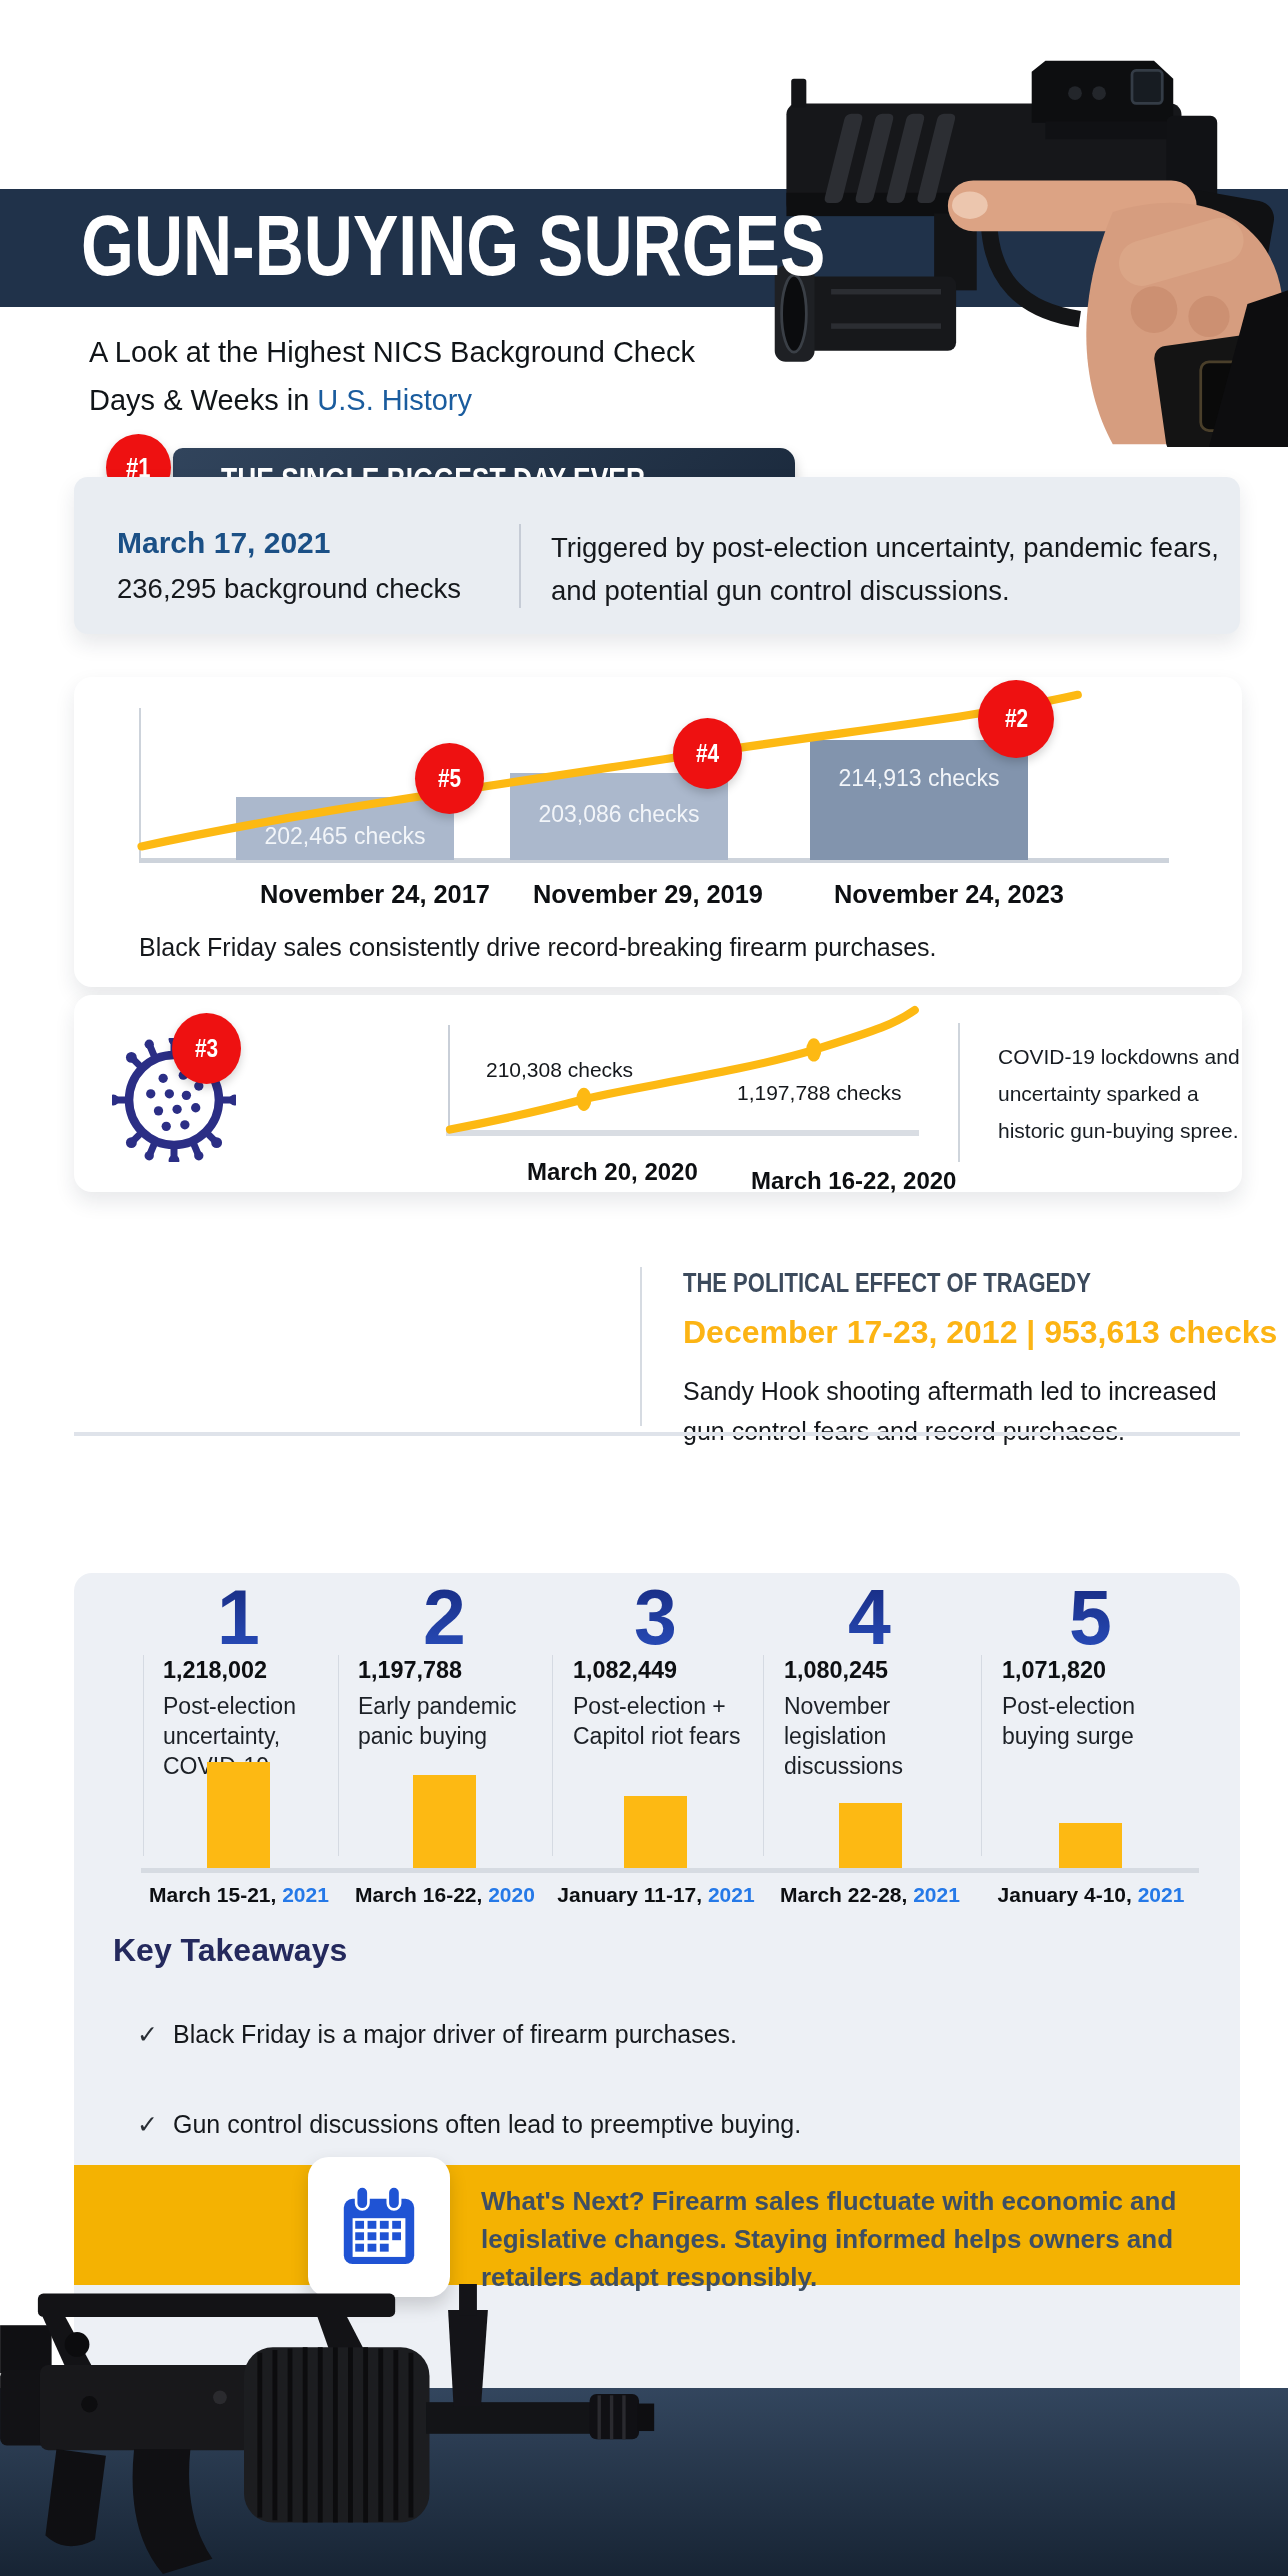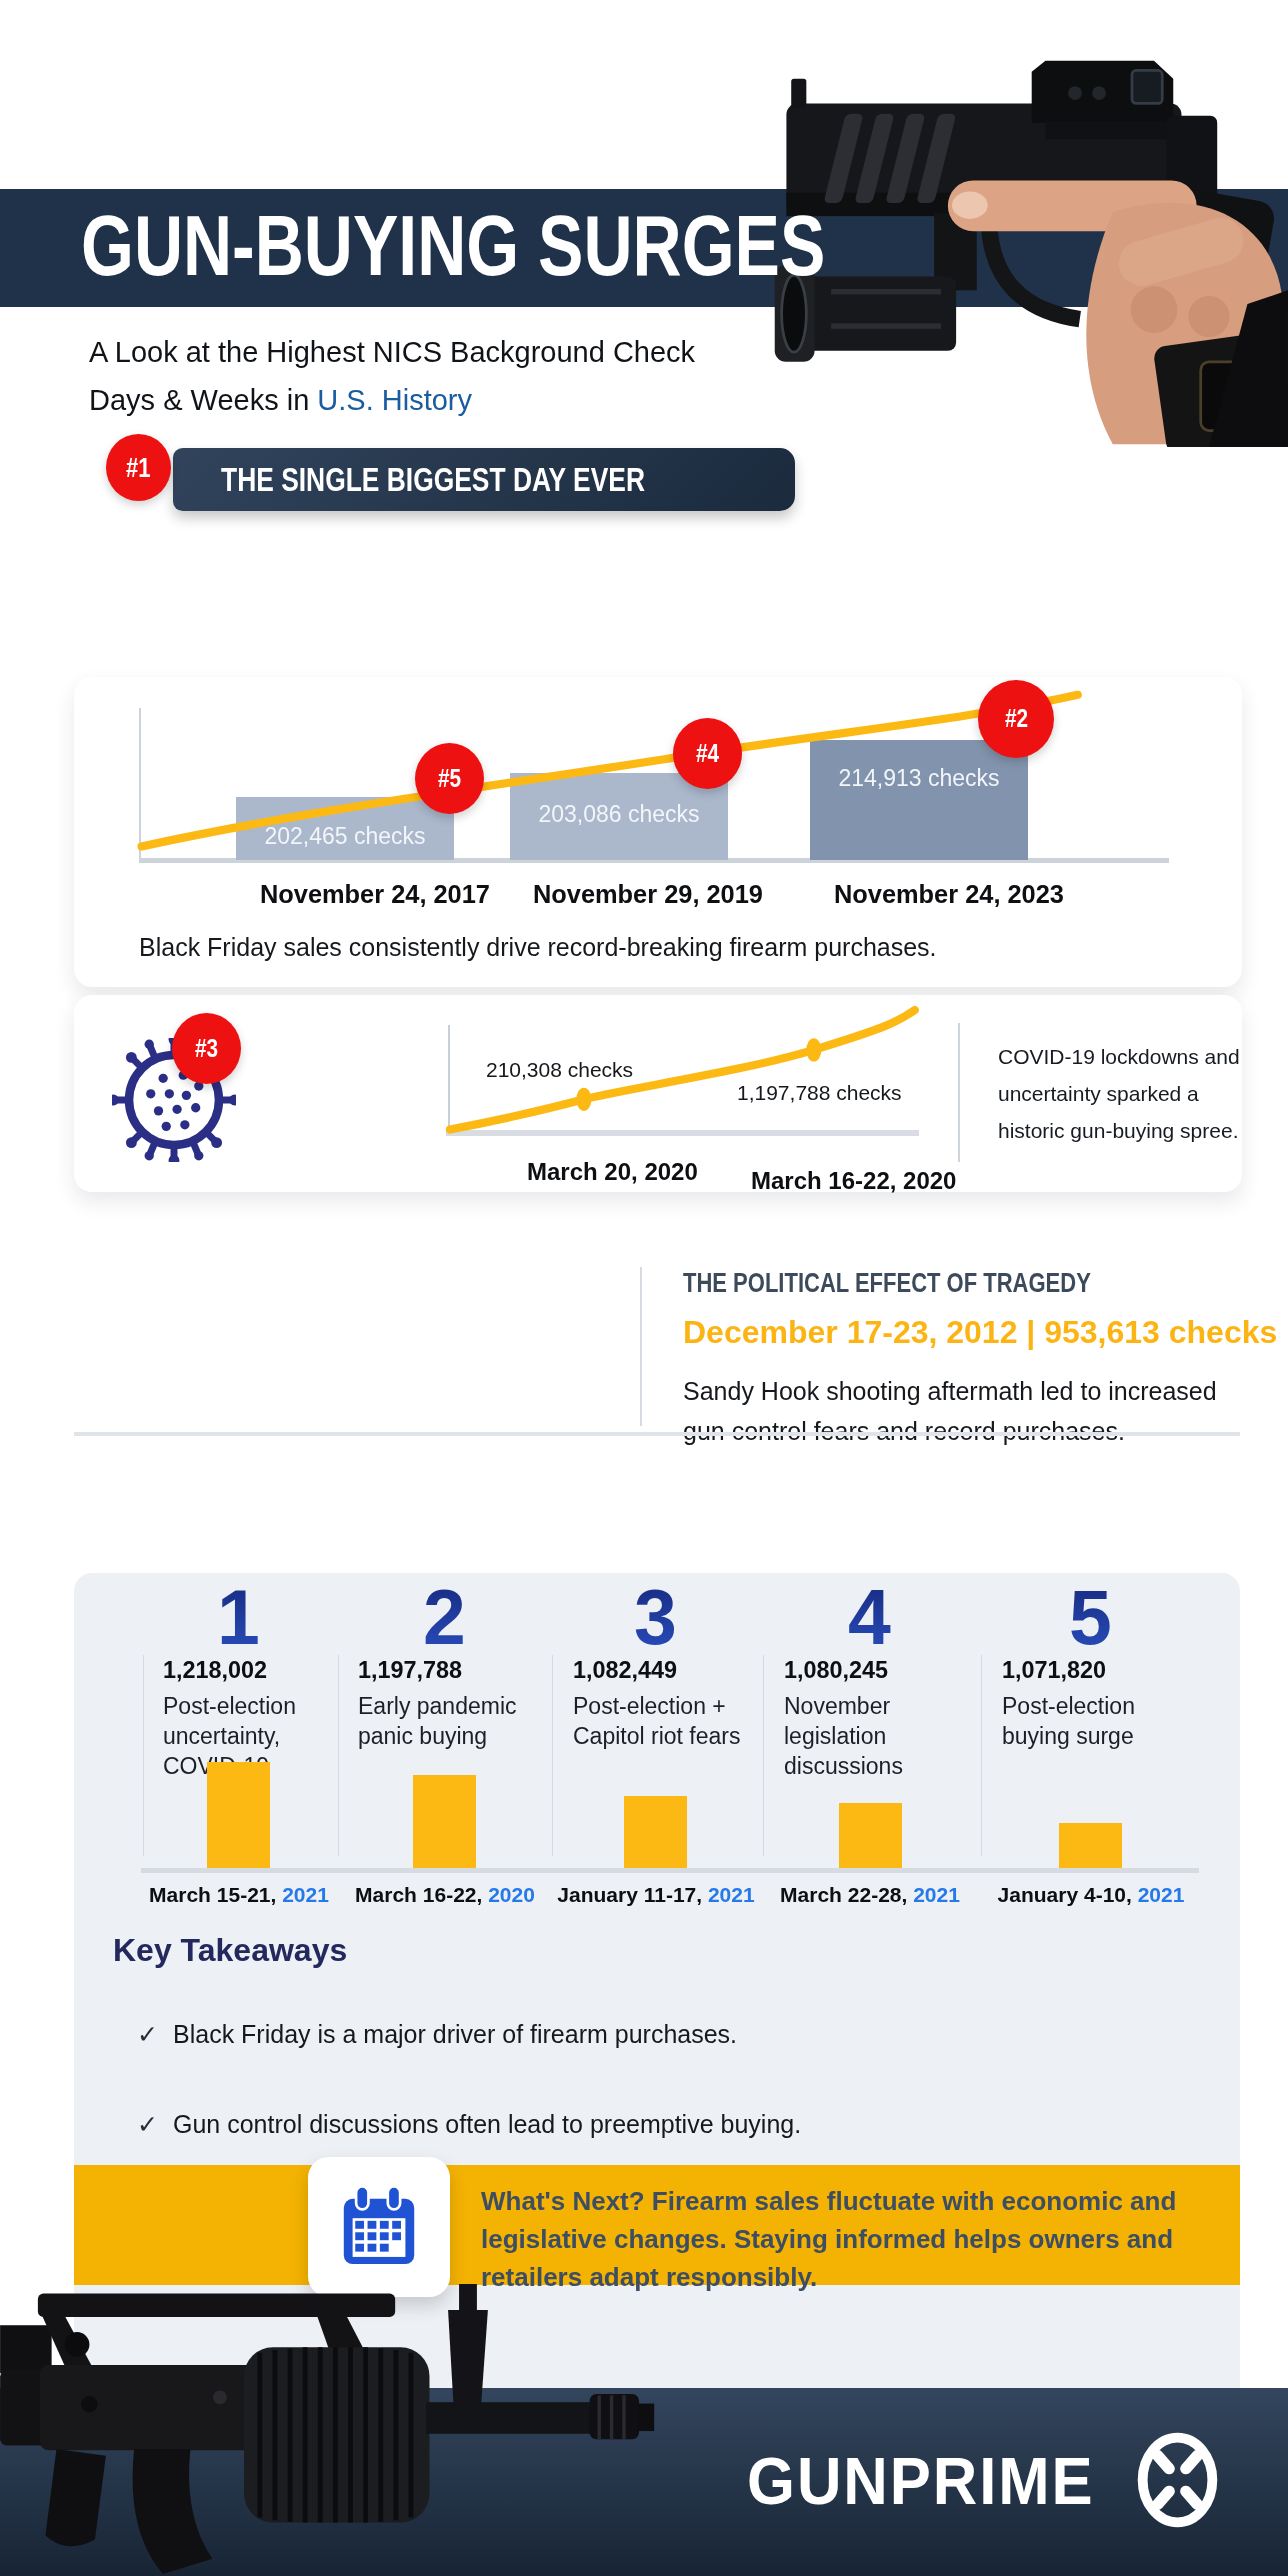--- a/index.html
+++ b/index.html
@@ -184,20 +184,26 @@
     <div>A Look at the Highest NICS Background Check</div>
     <div><span>Days &amp; Weeks in </span><span class="hl">U.S. History</span></div>
   </div>
 
   <div class="abs s1-bar">
     <span class="cond">THE SINGLE BIGGEST DAY EVER</span>
   </div>
   <div class="abs badge badge-1">
       <span class="cond-c">#1</span>
     </div>
+  <div class="abs s1-card card-shadow">
+    <div class="s1-date">March 17, 2021</div>
+    <div class="s1-checks">236,295 background checks</div>
+    <div class="s1-div"></div>
+    <div class="s1-desc">Triggered by post-election uncertainty, pandemic fears, and potential gun control discussions.</div>
+  </div>
 
   <div class="abs bf-card card-shadow">
     <div class="bf-yaxis"></div>
     <div class="bf-xaxis"></div>
     <div class="bf-bar b1"></div>
     <div class="bf-bar b2"></div>
     <div class="bf-bar b3"></div>
     <svg width="1168" height="310" viewBox="0 0 1700 452" style="position:absolute;left:0;top:0;">
       <path d="M 97 247 C 350 192, 620 158, 922 110 C 1150 76, 1320 58, 1462 26" stroke="#fdb913" stroke-width="12" fill="none" stroke-linecap="round"></path>
     </svg>
@@ -360,32 +366,20 @@
           <rect x="51" y="69" width="10" height="9"></rect>
       </g>
       <g fill="#1f53d4" stroke="#ffffff" stroke-width="3">
         <rect x="24" y="4" width="14" height="26" rx="7"></rect>
         <rect x="60" y="4" width="14" height="26" rx="7"></rect>
       </g>
     </svg>
   </div>
 
   <div class="abs footer"></div>
-  <div class="logo-wrap">
-    <span class="logo-text">GUNPRIME</span>
-    <svg width="91" height="100" viewBox="0 0 120 132" style="margin-left:6.9px;">
-      <ellipse cx="60" cy="66" rx="46" ry="56" fill="none" stroke="#ffffff" stroke-width="13"></ellipse>
-      <g stroke="#ffffff" stroke-width="15" stroke-linecap="round">
-        <line x1="34" y1="34" x2="49" y2="51"></line>
-        <line x1="86" y1="34" x2="71" y2="51"></line>
-        <line x1="34" y1="98" x2="49" y2="81"></line>
-        <line x1="86" y1="98" x2="71" y2="81"></line>
-      </g>
-    </svg>
-  </div>
 
   <svg class="abs" style="left:0px; top:2284px;" width="780" height="292" viewBox="0 0 1135 425">
     <rect x="0" y="60" width="75" height="70" fill="#101013"></rect>
     <rect x="0" y="125" width="80" height="110" rx="10" fill="#121215"></rect>
 
     <rect x="55" y="14" width="520" height="34" rx="8" fill="#131316"></rect>
     <path d="M95 48 L150 150 H108 L62 48 z" fill="#131316"></path>
     <path d="M505 48 L545 125 L498 150 L462 48 z" fill="#131316"></path>
     <circle cx="112" cy="88" r="18" fill="#0c0c0e"></circle>
 

